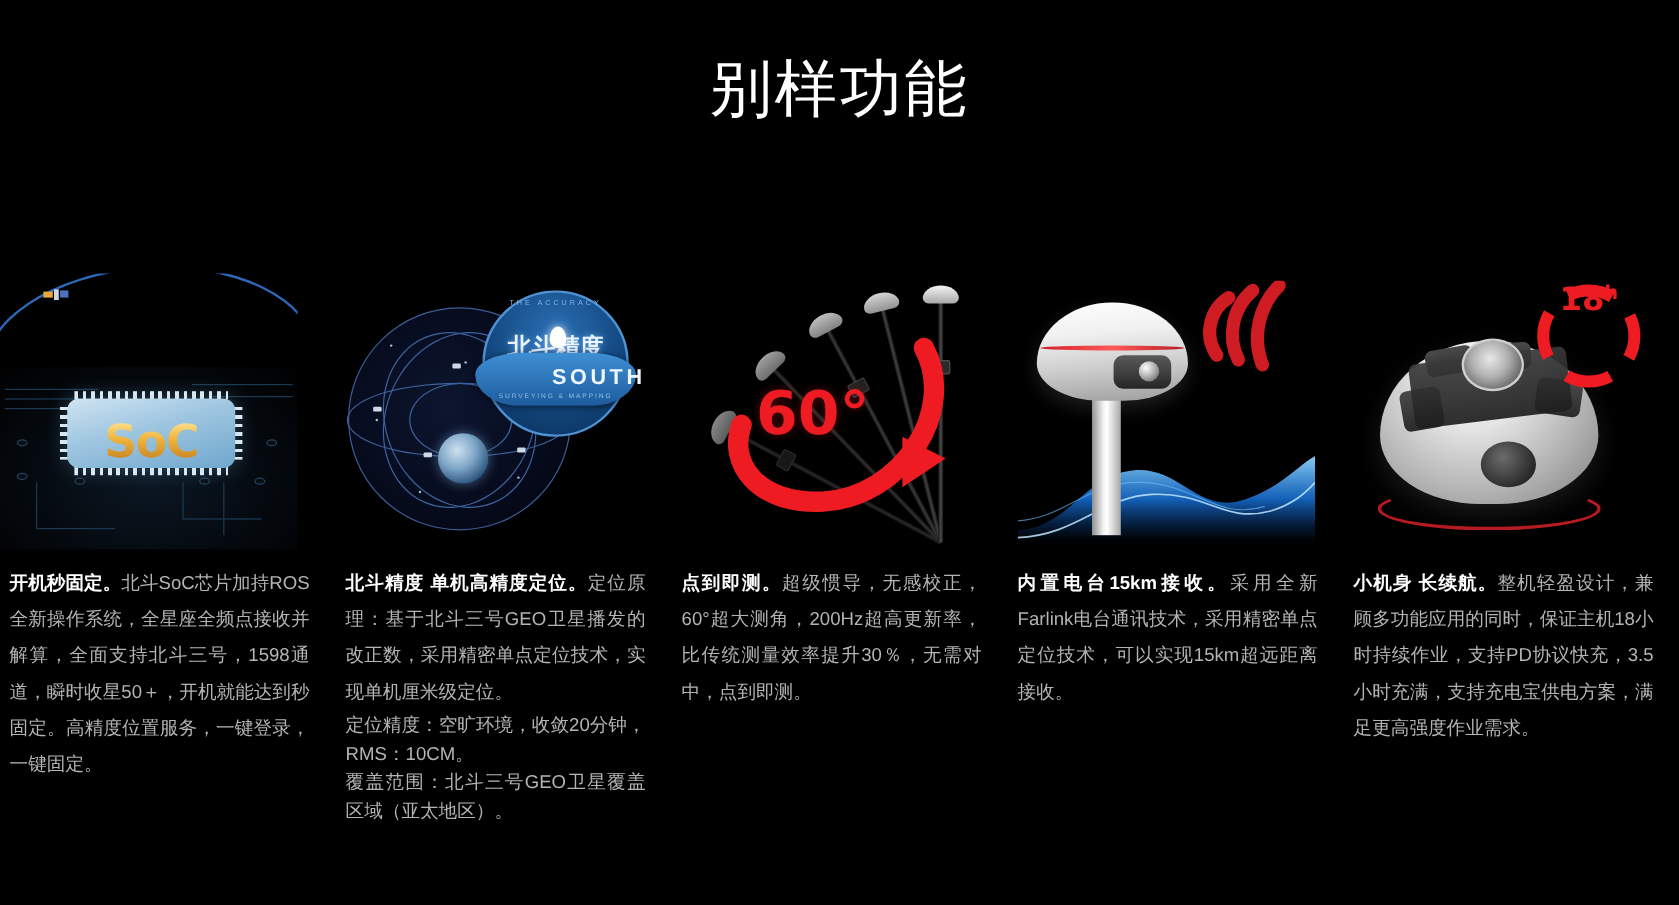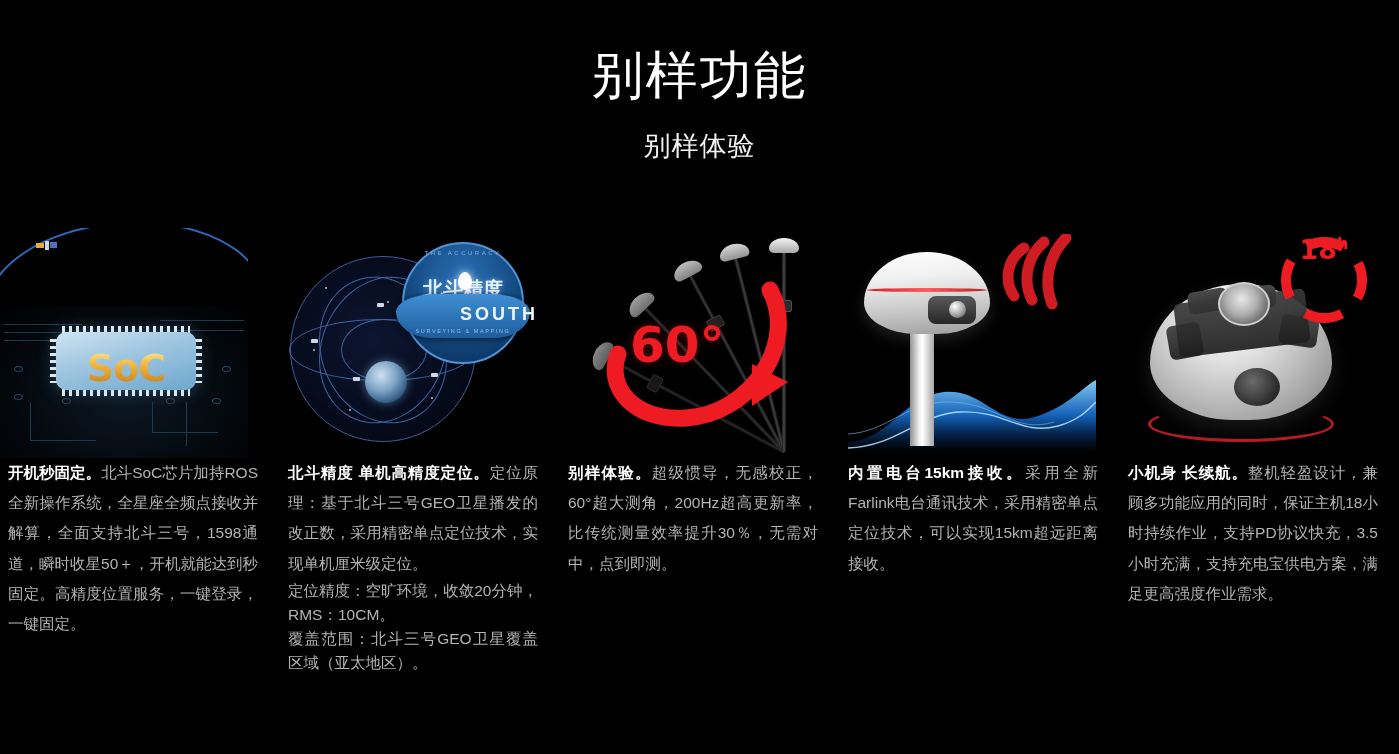--- a/index.html
+++ b/index.html
@@ -31,20 +31,21 @@
   .col:first-child { padding-left:0; }
 
   .fig {
     position:relative; width:248px; height:230px; overflow:hidden;
     background:#000; margin-left:8px;
   }
   .col:first-child .fig { margin-left:0; width:248px; }
 
   .cap {
     margin-left:8px; width:250px;
+    padding-top:14px;
     font-size:15.5px; line-height:1.95;
     color:#b4b4b4; text-align:justify;
   }
   .cap b { color:#ffffff; font-weight:700; }
   .cap .tight { line-height:1.55; display:block; }
 
   
   .f1-orbit {
     position:absolute; left:-14px; top:-6px; width:278px; height:160px;
     border:2px solid #2f6fc4; border-radius:50%;
@@ -245,21 +246,20 @@
   }
   .f5-18h-txt i { font-style:normal; font-size:16px; }
 </style>
 </head>
 <body>
 
 <div class="page">
 
   <div class="header">
     <div class="title">别样功能</div>
-    <div class="subtitle">别样体验</div>
   </div>
 
   <div class="cols">
 
     <div class="col">
       <div class="fig">
         <div class="f1-orbit"></div>
         <svg class="f1-sat" viewBox="0 0 22 9">
           <rect x="0" y="2" width="8" height="5" fill="#e9a83a"></rect>
           <rect x="9" y="0" width="4" height="9" fill="#cfd6e2"></rect>
@@ -356,21 +356,21 @@
           <div class="f3-head"></div>
           <div class="f3-clamp"></div>
         </div>
         <svg class="f3-arrow" width="190" height="200" viewBox="0 0 190 200">
           <path d="M168,44 C196,96 150,168 84,172 C30,175 4,140 16,108" fill="none" stroke="#ee1c22" stroke-width="17" stroke-linecap="round"></path>
           <path d="M150,118 L186,136 L150,160 Z" fill="#ee1c22"></path>
         </svg>
         <div class="f3-deg">60°</div>
       </div>
       <div class="cap">
-        <b>别样体验。</b><span>超级惯导，无感校正，60°超大测角，200Hz超高更新率，比传统测量效率提升30％，无需对中，点到即测。</span>
+        <b>点到即测。</b><span>超级惯导，无感校正，60°超大测角，200Hz超高更新率，比传统测量效率提升30％，无需对中，点到即测。</span>
       </div>
     </div>
 
     <div class="col">
       <div class="fig">
         <svg class="f4-waves" viewBox="0 0 248 96" preserveAspectRatio="none">
           <defs>
             <linearGradient id="wg" x1="0" y1="1" x2="0" y2="0">
               <stop offset="0" stop-color="#0a3f8c" stop-opacity="0"></stop>
               <stop offset="0.5" stop-color="#1671d8" stop-opacity=".85"></stop>

